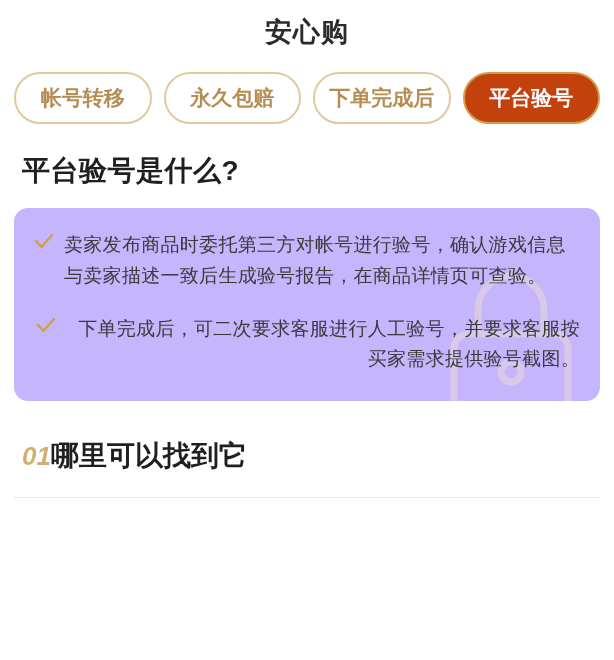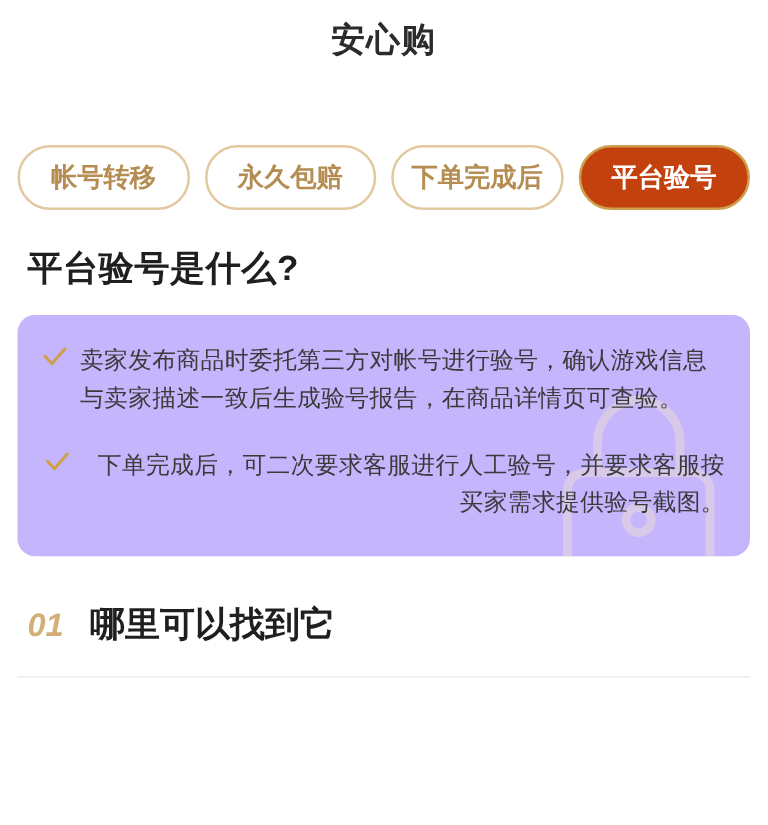--- a/index.html
+++ b/index.html
@@ -48,21 +48,20 @@
     flex: 1 1 0;
     height: 52px;
     border-radius: 26px;
     display: flex;
     align-items: center;
     justify-content: center;
     font-size: 21px;
     font-weight: bold;
     box-sizing: border-box;
     white-space: nowrap;
-    margin-top: 44px;
   }
   .tab.inactive {
     border: 2px solid #e2c9a0;
     color: #b58d52;
     background: #ffffff;
   }
   .tab.active {
     background: #c2410c;
     color: #ffffff;
     border: 2px solid #cfa04b;
@@ -120,21 +119,21 @@
   
   .numbered {
     display: flex;
     align-items: baseline;
     padding: 36px 22px 0 22px;
   }
   .num {
     font-size: 26px;
     font-weight: bold;
     color: #d2b075;
-    margin-right: 21px;
+    margin-right: 0;
     font-style: italic;
   }
   .num-title {
     font-size: 28px;
     font-weight: bold;
     color: #1f1f1f;
   }
 
   .divider {
     height: 1px;

